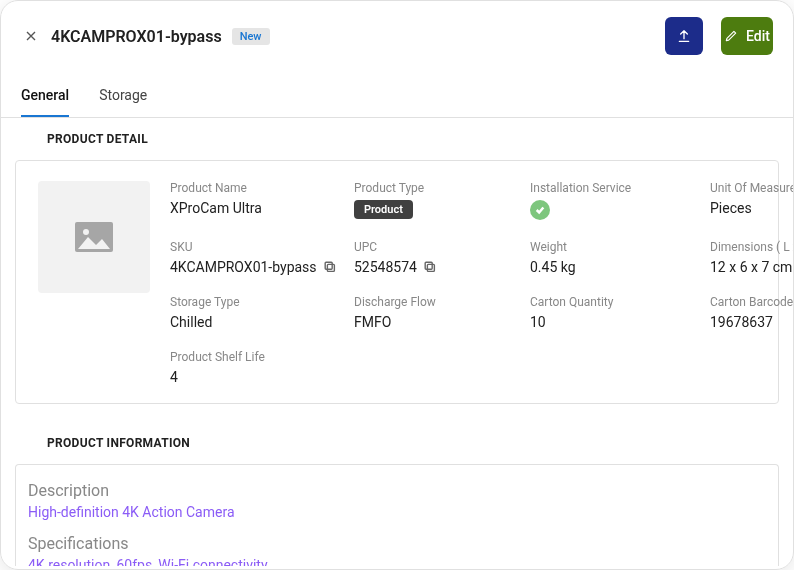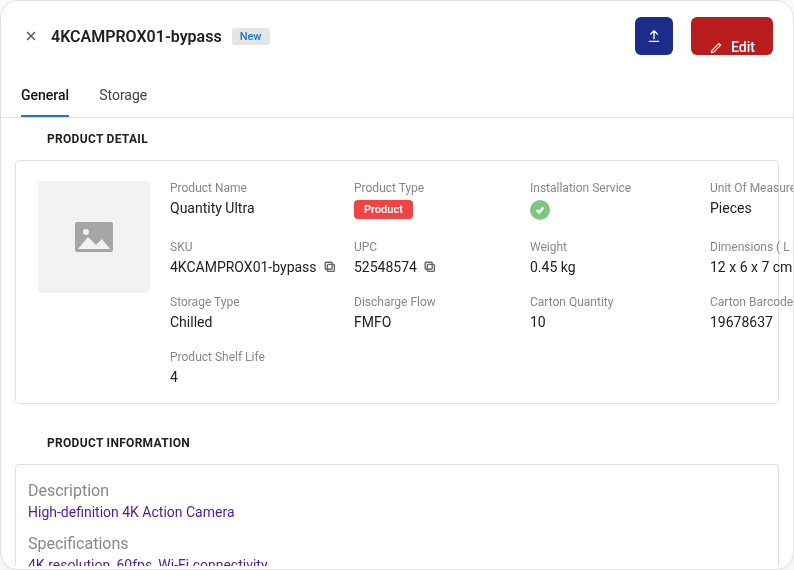--- a/index.html
+++ b/index.html
@@ -55,27 +55,27 @@
     background: #1c2c8a;
     border-radius: 6px;
     display: inline-flex;
     align-items: center;
     justify-content: center;
     cursor: pointer;
   }
   .btn-icon svg { width: 16px; height: 16px; stroke: #fff; fill: none; stroke-width: 2; }
   .btn-edit {
     height: 38px;
-    background: #b91c1c;
+    background: #4d7c0f;
     color: #fff;
     border-radius: 6px;
     display: inline-flex;
-    align-items: flex-end;
+    align-items: center;
     gap: 8px;
-    padding: 0 18px;
+    padding: 0 3px;
     cursor: pointer;
     font-weight: 500;
     font-size: 14px;
     margin-left: 8px;
   }
   .btn-edit svg { width: 14px; height: 14px; stroke: #fff; fill: none; stroke-width: 2; }
   .tabs {
     display: flex;
     gap: 30px;
     padding: 0 20px;
@@ -143,21 +143,21 @@
     overflow: hidden;
   }
   .field-value {
     font-size: 14px;
     color: #212121;
     display: flex;
     align-items: center;
     gap: 6px;
   }
   .product-type-badge {
-    background: #ef4444;
+    background: #404040;
     color: #fff;
     font-size: 11px;
     padding: 3px 10px;
     border-radius: 4px;
     font-weight: 600;
   }
   .check-circle {
     width: 20px;
     height: 20px;
     background: #7dc67d;
@@ -186,21 +186,21 @@
   .info-field {
     margin-bottom: 14px;
   }
   .info-label {
     font-size: 16px;
     color: #888;
     margin-bottom: 4px;
   }
   .info-value {
     font-size: 14px;
-    color: #4c1d95;
+    color: #8b5cf6;
   }
 </style>
 </head>
 <body>
 
 <div class="page">
 
   <div class="header">
     <div class="close-btn">
       <svg viewBox="0 0 24 24">
@@ -237,21 +237,21 @@
         <svg viewBox="0 0 40 32">
           <rect x="1" y="1" width="38" height="30" rx="2" fill="#a6a6a6"></rect>
           <circle cx="12" cy="11" r="3" fill="#f2f2f2"></circle>
           <path d="M4 28 L14 16 L22 24 L28 18 L36 28 Z" fill="#f2f2f2"></path>
         </svg>
       </div>
       <div class="grid">
 
         <div>
           <div class="field-label">Product Name</div>
-          <div class="field-value">Quantity Ultra</div>
+          <div class="field-value">XProCam Ultra</div>
         </div>
         <div>
           <div class="field-label">Product Type</div>
           <div class="field-value">
             <span class="product-type-badge">Product</span>
           </div>
         </div>
         <div>
           <div class="field-label">Installation Service</div>
           <div class="field-value">

